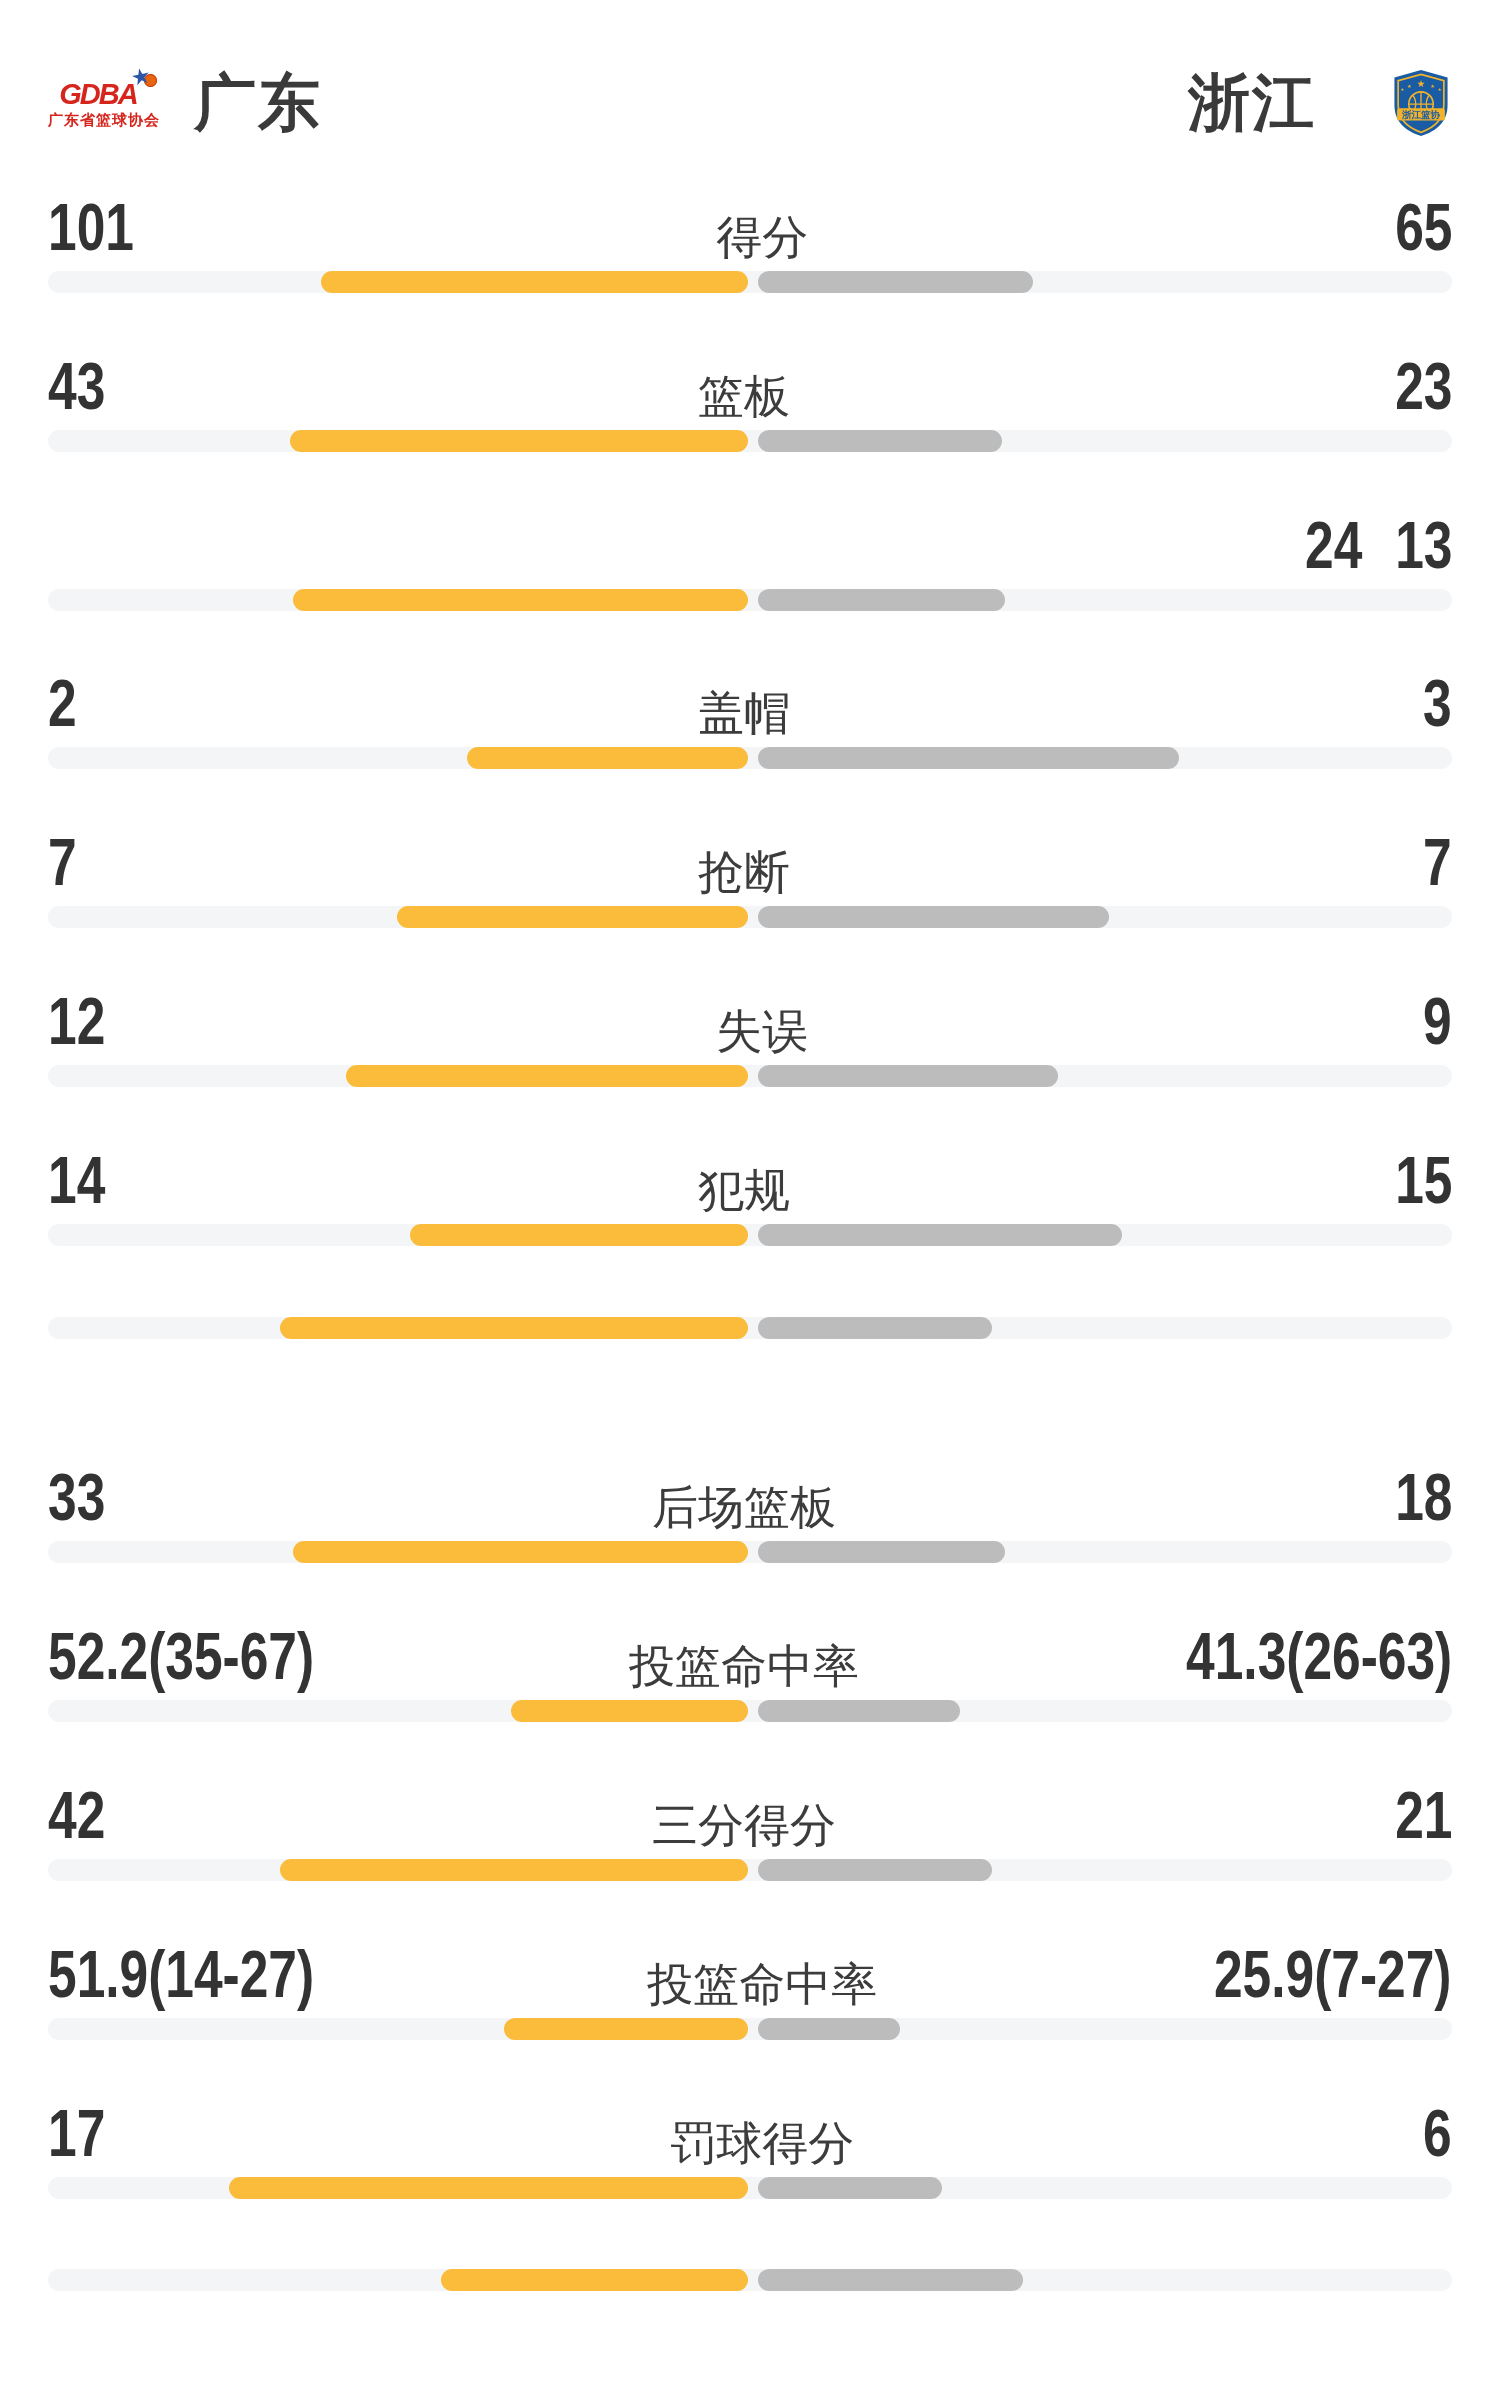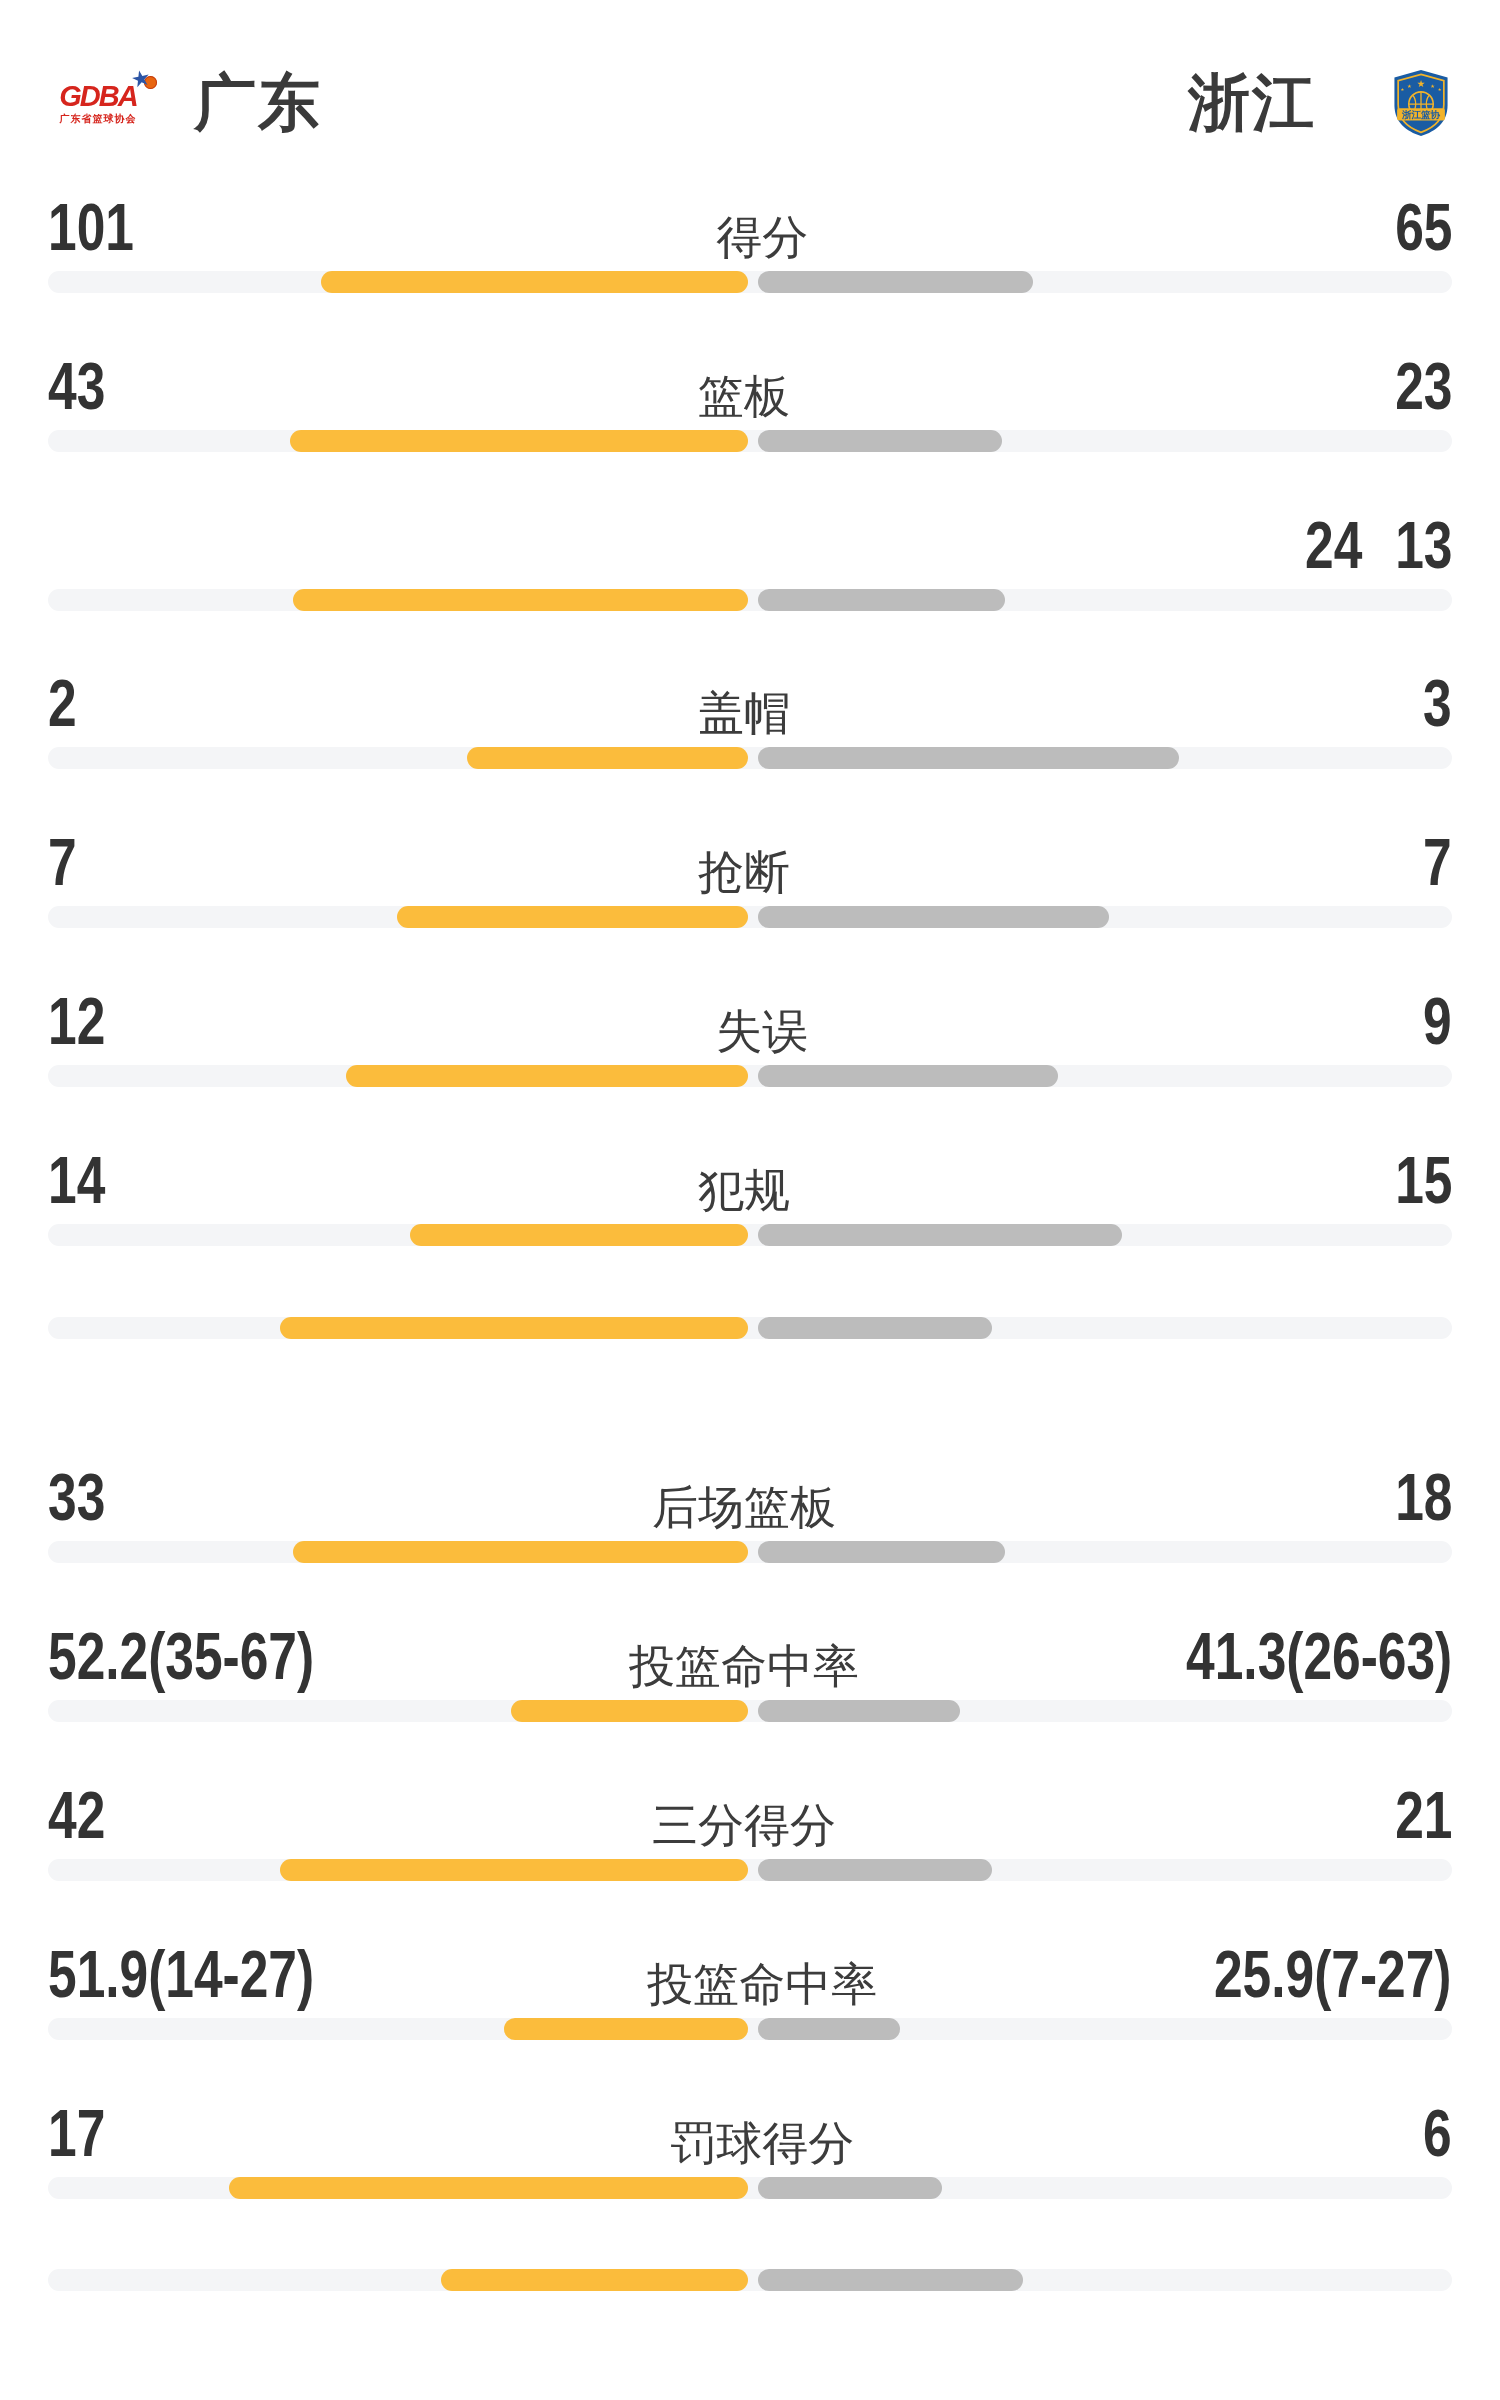--- a/index.html
+++ b/index.html
@@ -30,21 +30,21 @@
   }
   .gdba-star{
     position:absolute;right:-14px;top:-14px;
     color:#2c55a5;font-size:22px;font-style:normal;transform:rotate(-12deg);
   }
   .gdba-ball{
     position:absolute;right:-20px;top:-6px;width:13px;height:13px;border-radius:50%;
     background:#e8650f;box-shadow:inset 0 0 0 1px #c23a10;
   }
   .gdba-sub{
-    margin-top:3px;font-size:10px;font-weight:700;color:#d6251d;
+    margin-top:3px;font-size:15px;font-weight:700;color:#d6251d;
     letter-spacing:1px;white-space:nowrap;
   }
   
   .zj-logo{margin-left:46px;display:block;}
 
   
   .rows{}
   .row{height:158.8px;box-sizing:border-box;padding-top:34px;position:relative;}
   .vals{
     display:flex;justify-content:flex-end;align-items:baseline;

